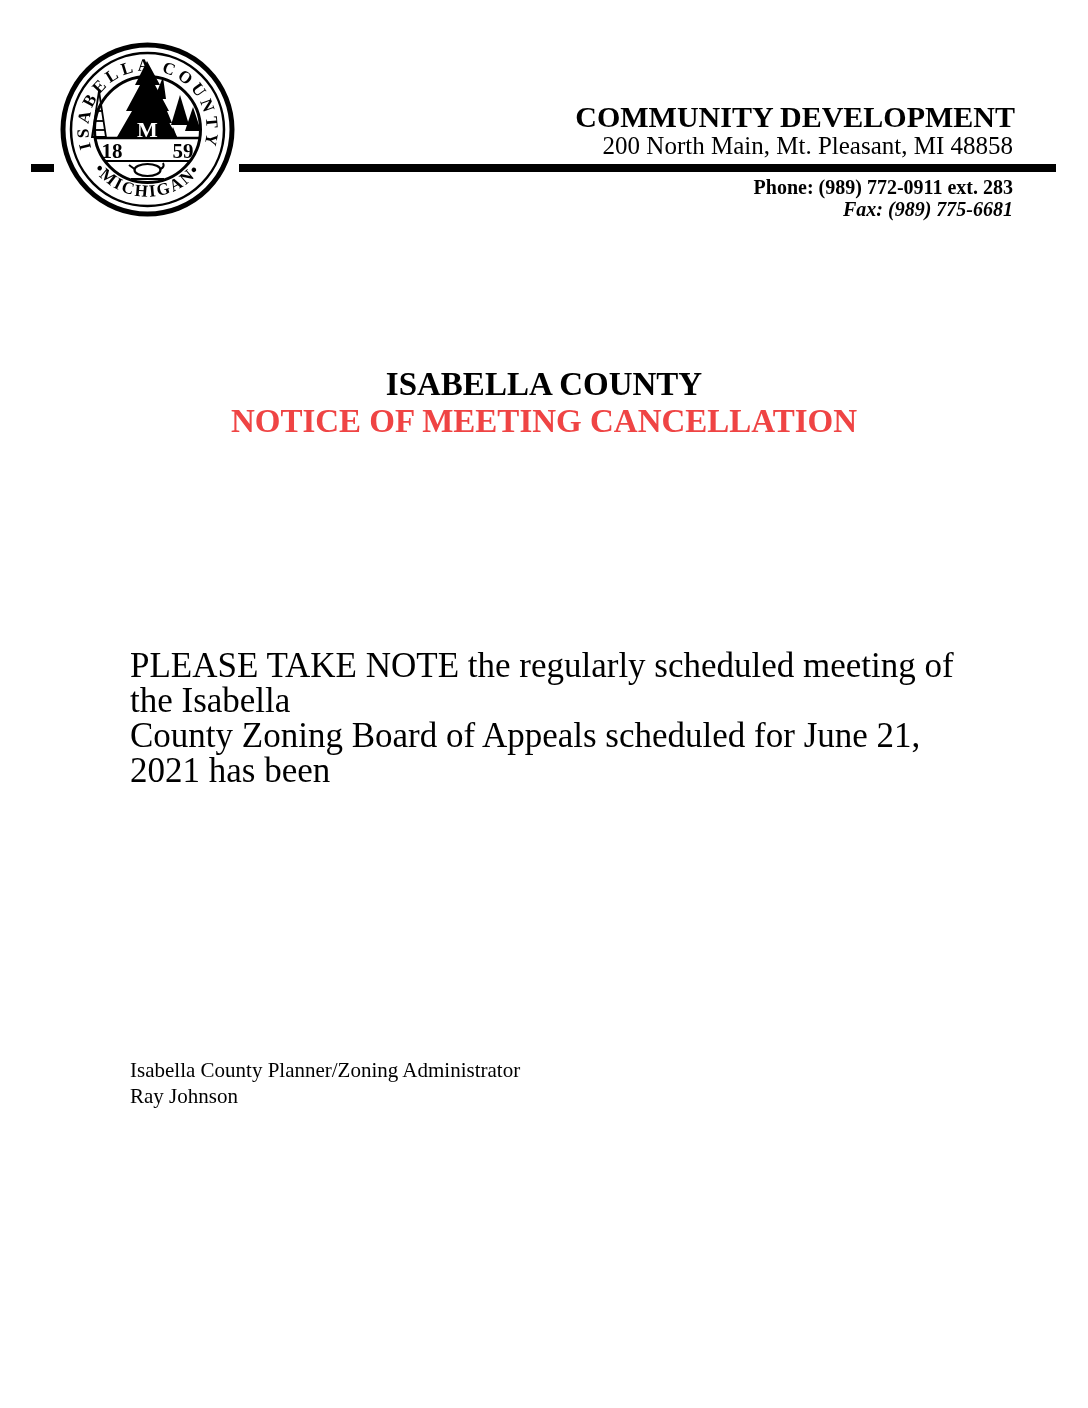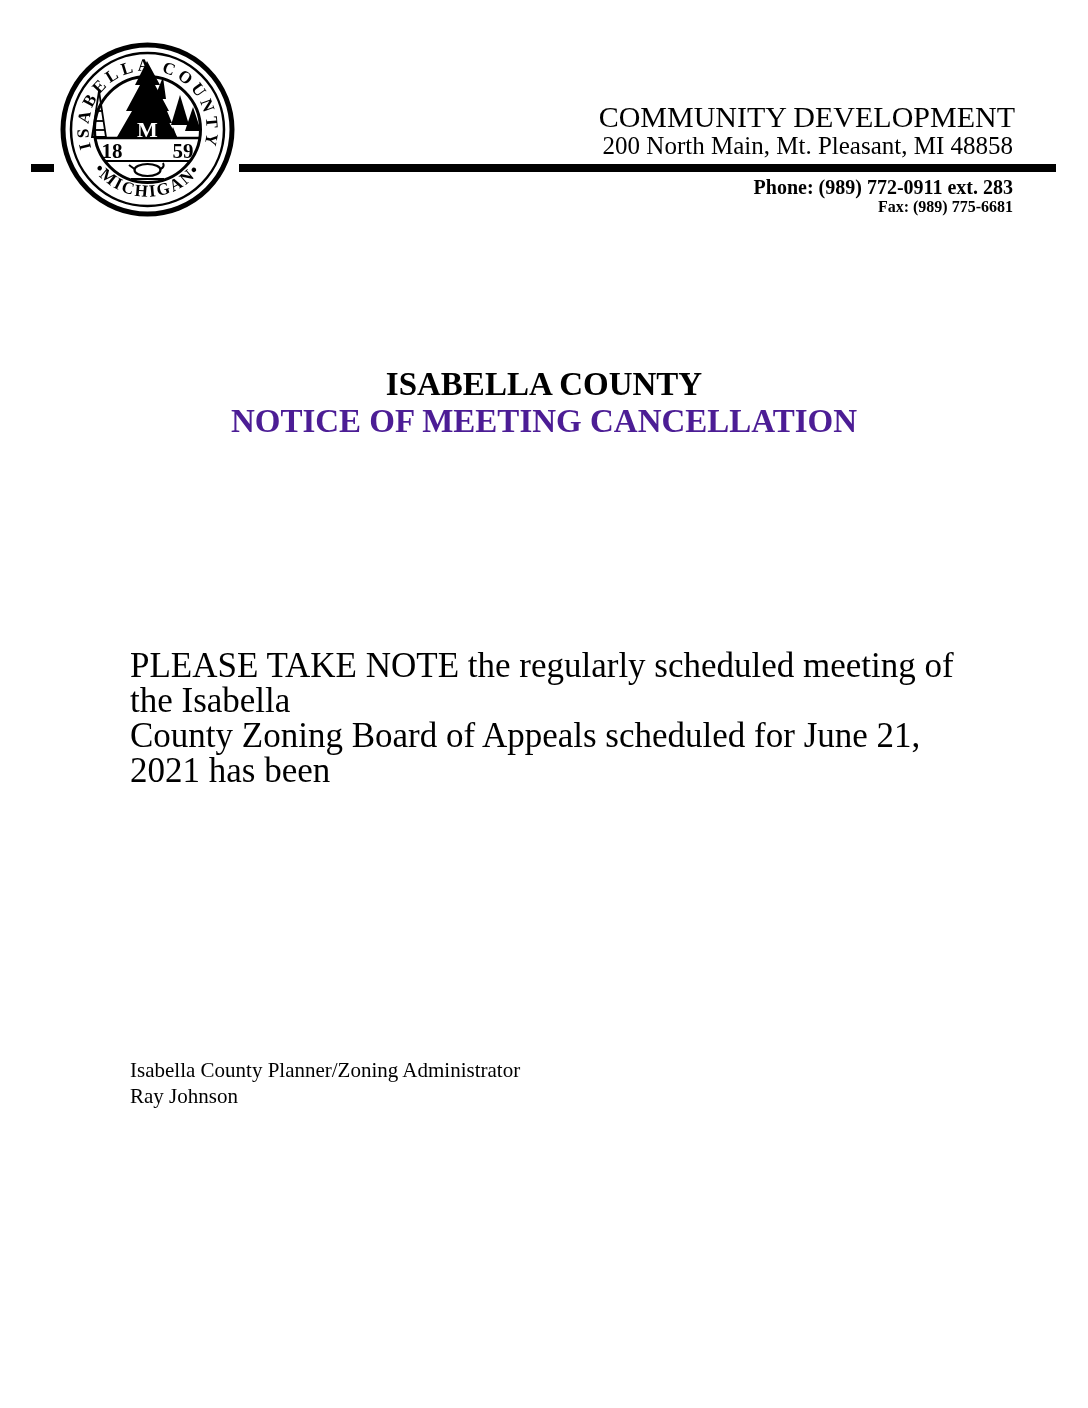--- a/index.html
+++ b/index.html
@@ -28,21 +28,21 @@
   .seal-band-text {
     font-family: "Liberation Serif", serif;
     font-weight: bold;
     fill: #000000;
   }
   .org-name {
     position: absolute;
     right: 73px;
     top: 100px;
     font-size: 30px;
-    font-weight: normal;
+    font-weight: bold;
     white-space: nowrap;
   }
   .org-address {
     position: absolute;
     right: 75px;
     top: 132px;
     font-size: 25px;
     white-space: nowrap;
     margin-left: 21px;
   }
@@ -68,38 +68,39 @@
     top: 176px;
     font-size: 20px;
     font-weight: bold;
     white-space: nowrap;
     text-align: center;
   }
   .fax-line {
     position: absolute;
     right: 75px;
     top: 198px;
-    font-size: 16px;
-    font-weight: bold;
-    white-space: nowrap;
+    font-size: 20px;
+    font-weight: bold;
+    white-space: nowrap;
+    font-style: italic;
   }
 
   
   .notice-title {
     position: absolute;
     left: 0;
     top: 366px;
     width: 1088px;
     text-align: center;
     font-size: 33px;
     font-weight: bold;
     line-height: 37px;
   }
   .notice-title .red {
-    color: #4c1d95;
+    color: #ef4444;
   }
 
   
   .notice-body {
     position: absolute;
     left: 130px;
     top: 648px;
     width: 840px;
     font-size: 35px;
     line-height: 35px;

